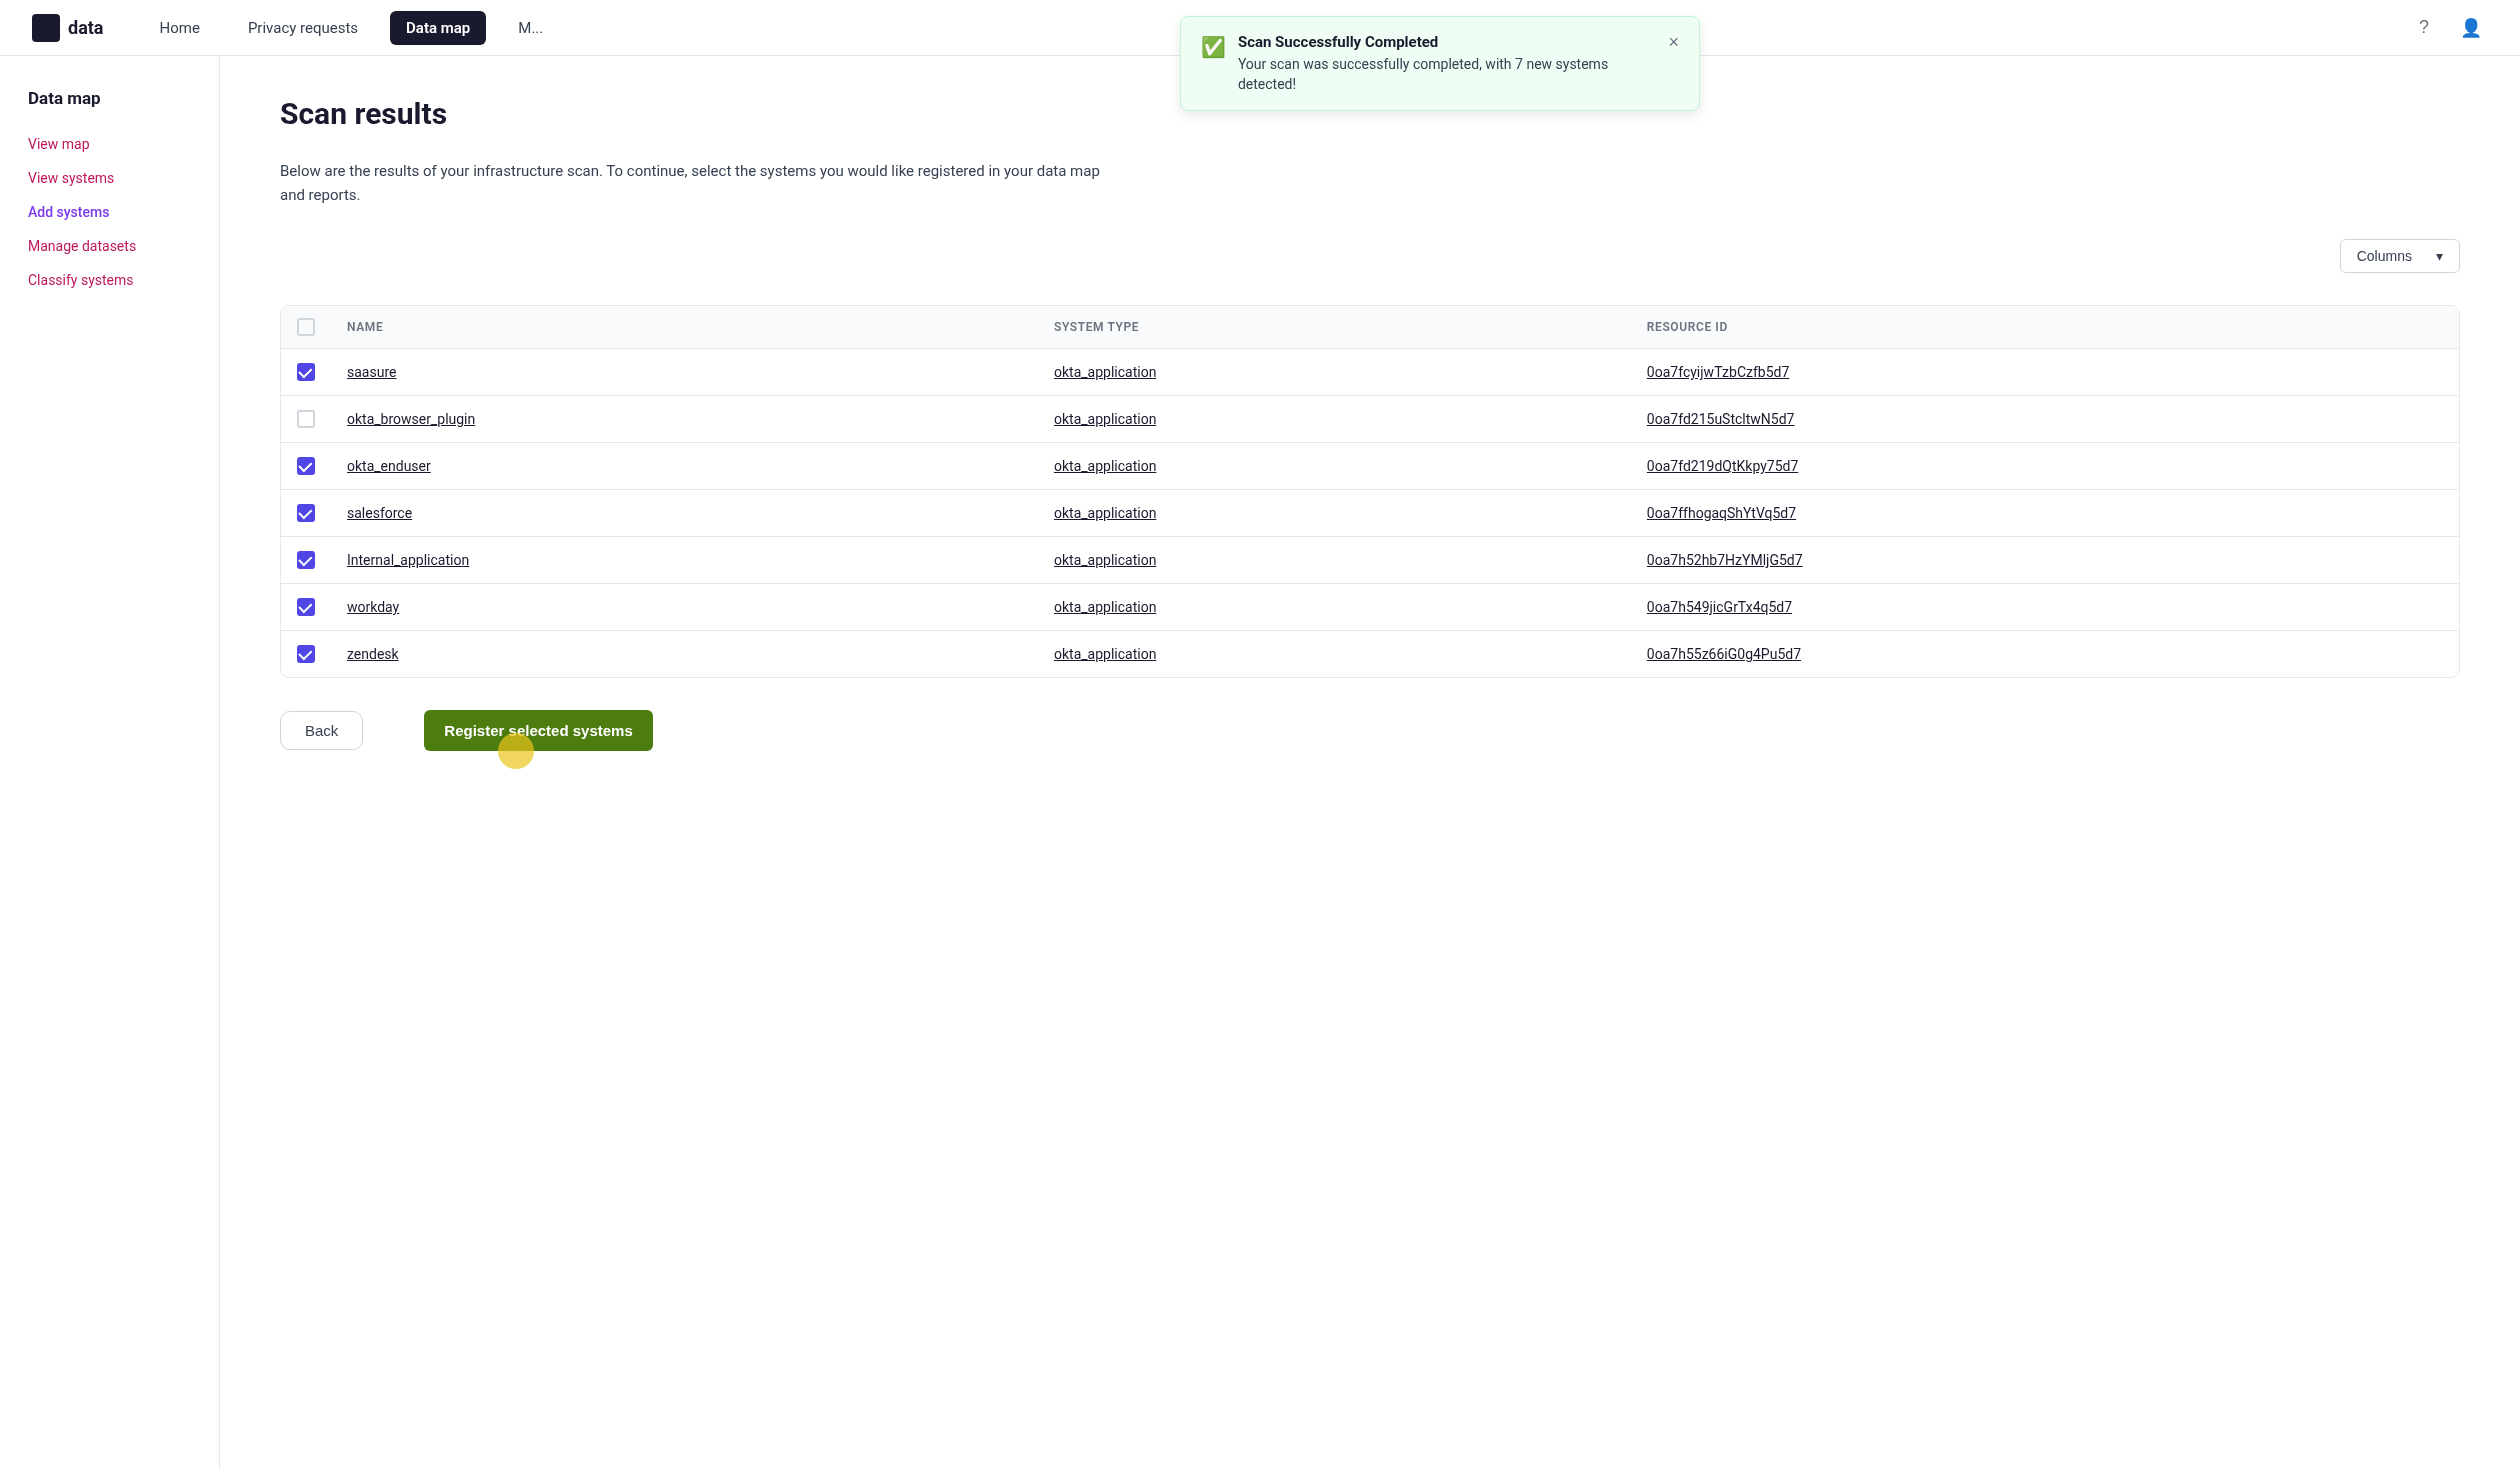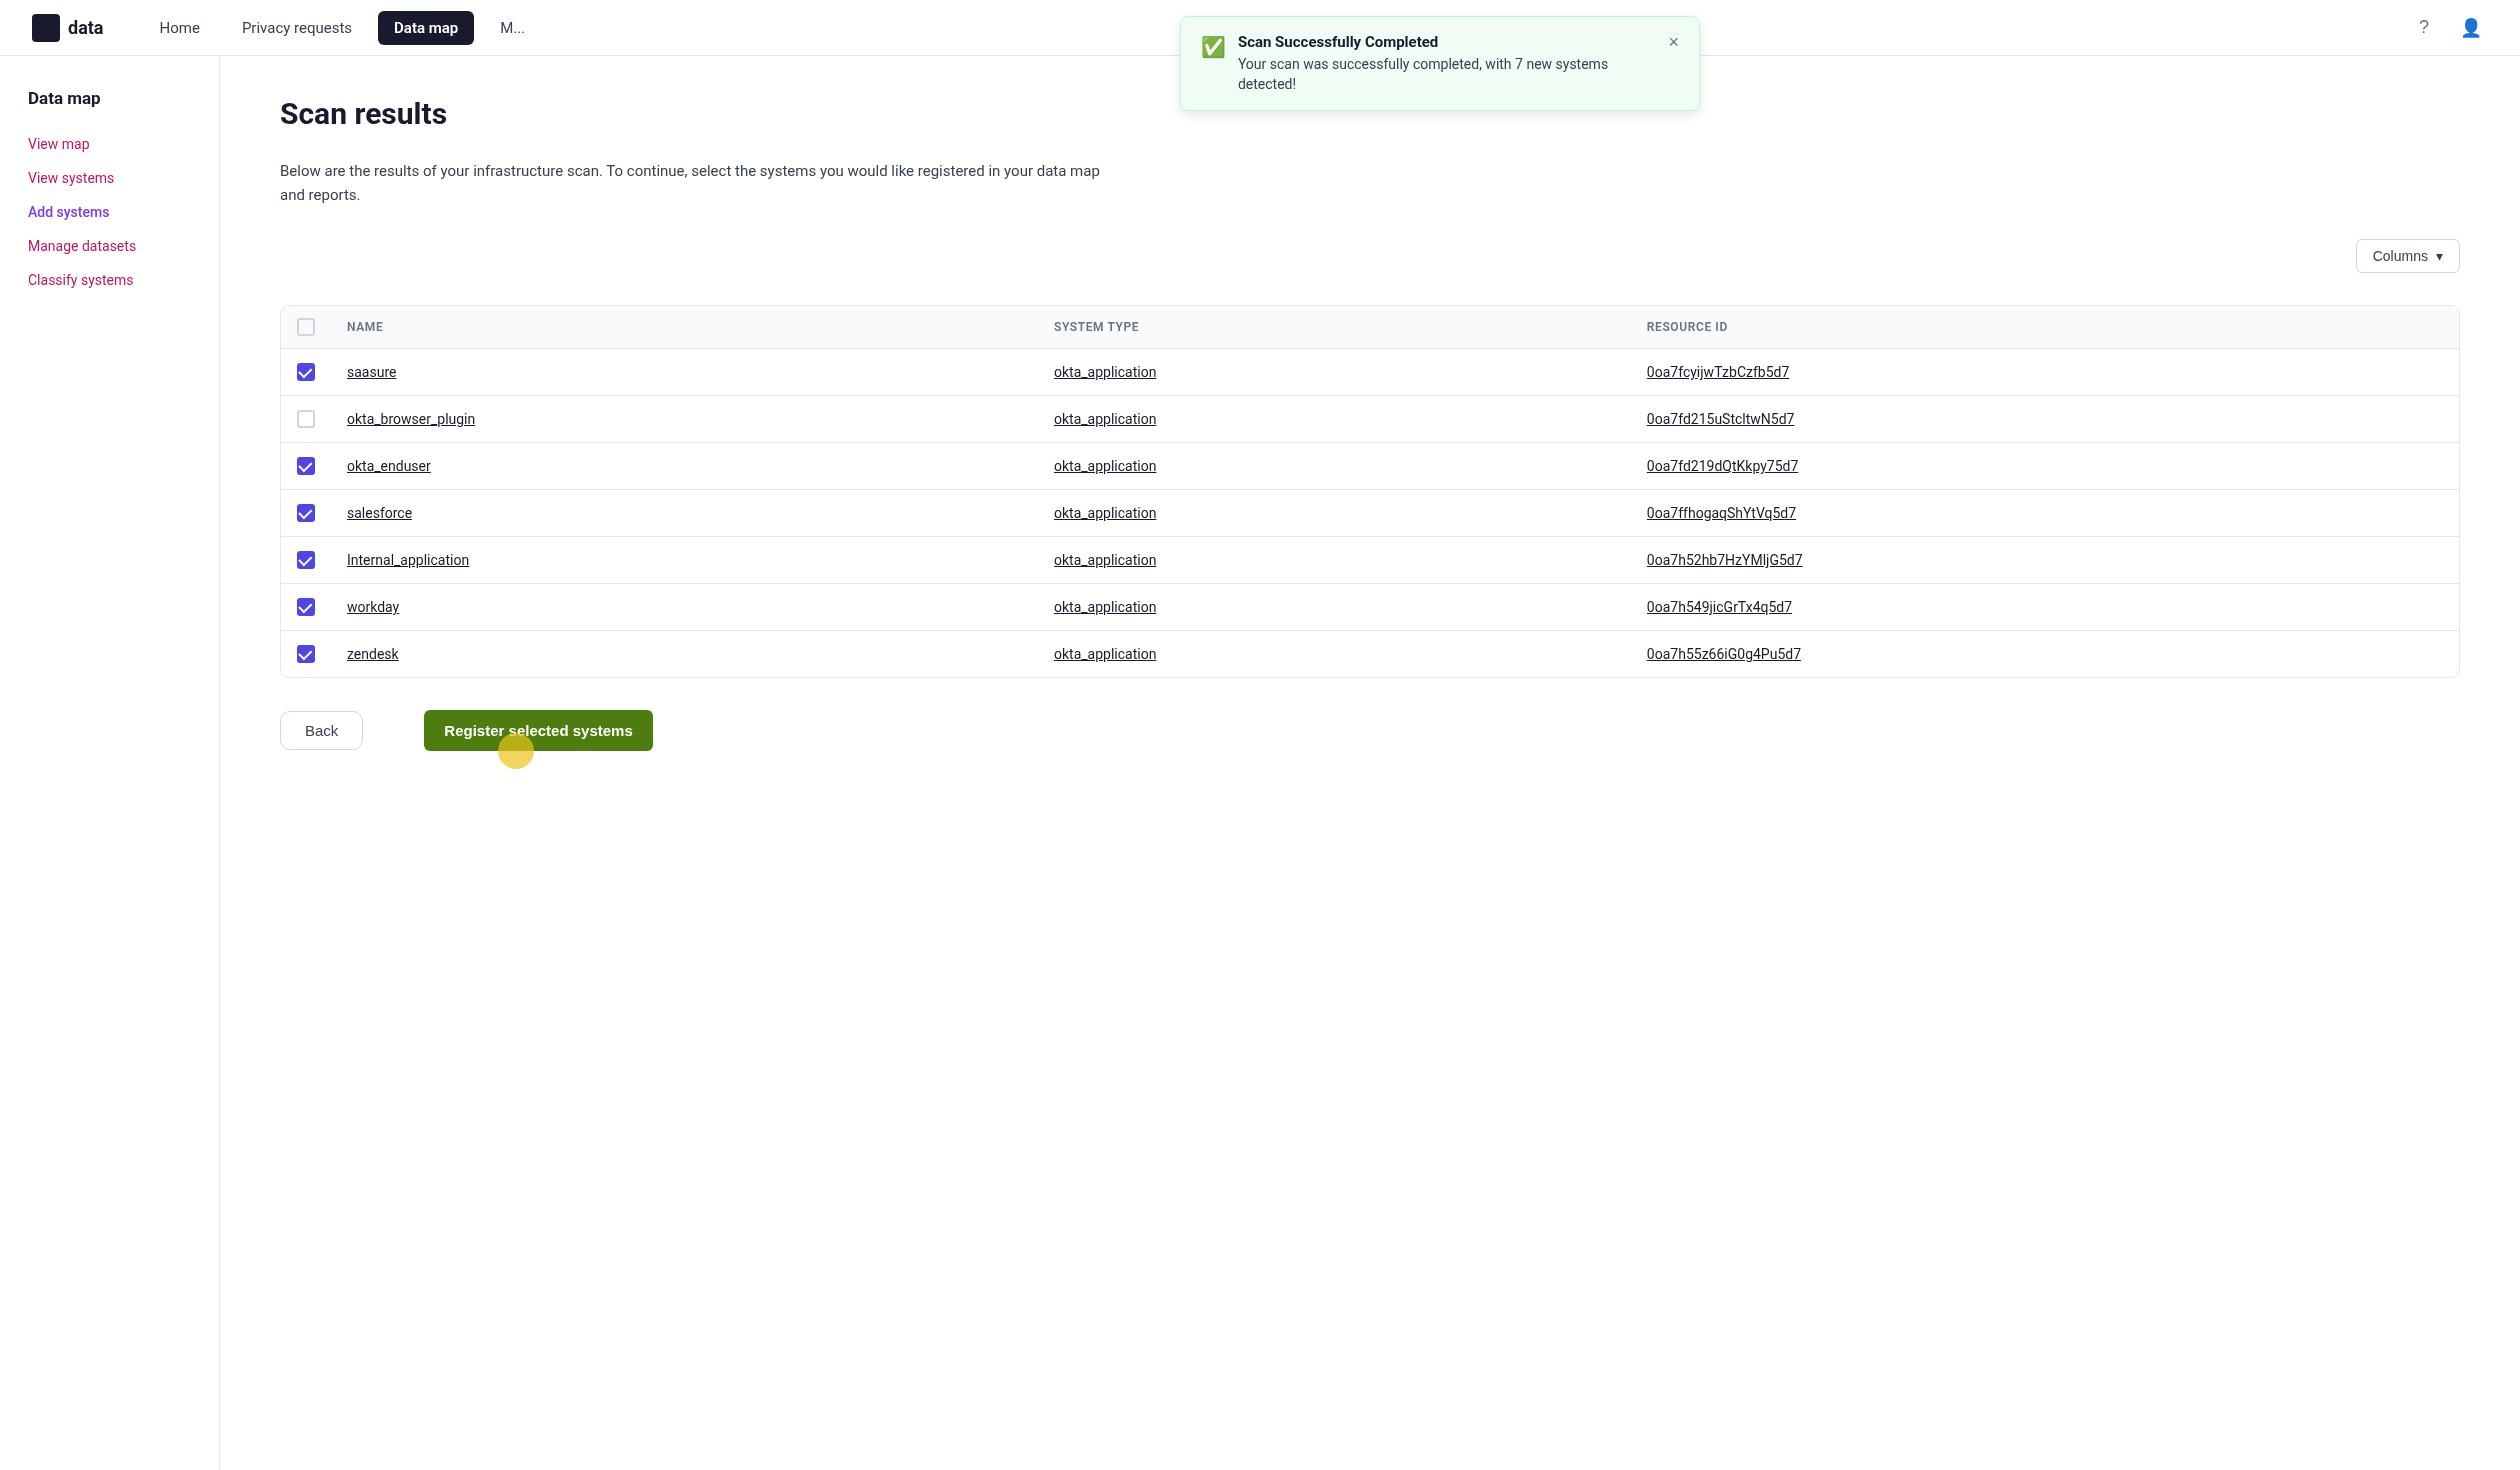--- a/index.html
+++ b/index.html
@@ -27,21 +27,21 @@
     }
     .brand-icon {
       width: 28px;
       height: 28px;
       background: #1a1a2e;
       border-radius: 4px;
     }
     .nav-items {
       display: flex;
       align-items: center;
-      gap: 10px;
+      gap: 16px;
       flex: 1;
     }
     .nav-item {
       padding: 8px 16px;
       border-radius: 6px;
       cursor: pointer;
       color: #374151;
       font-size: 15px;
       text-decoration: none;
     }
@@ -159,21 +159,21 @@
       font-size: 15px;
       line-height: 1.6;
       margin-bottom: 32px;
       max-width: 820px;
     }
 
     
     .columns-btn {
       display: flex;
       align-items: center;
-      gap: 8px;
+      gap: 24px;
       border: 1px solid #d1d5db;
       background: #fff;
       border-radius: 6px;
       padding: 8px 16px;
       cursor: pointer;
       font-size: 14px;
       color: #374151;
       margin-left: auto;
       margin-bottom: 16px;
     }

